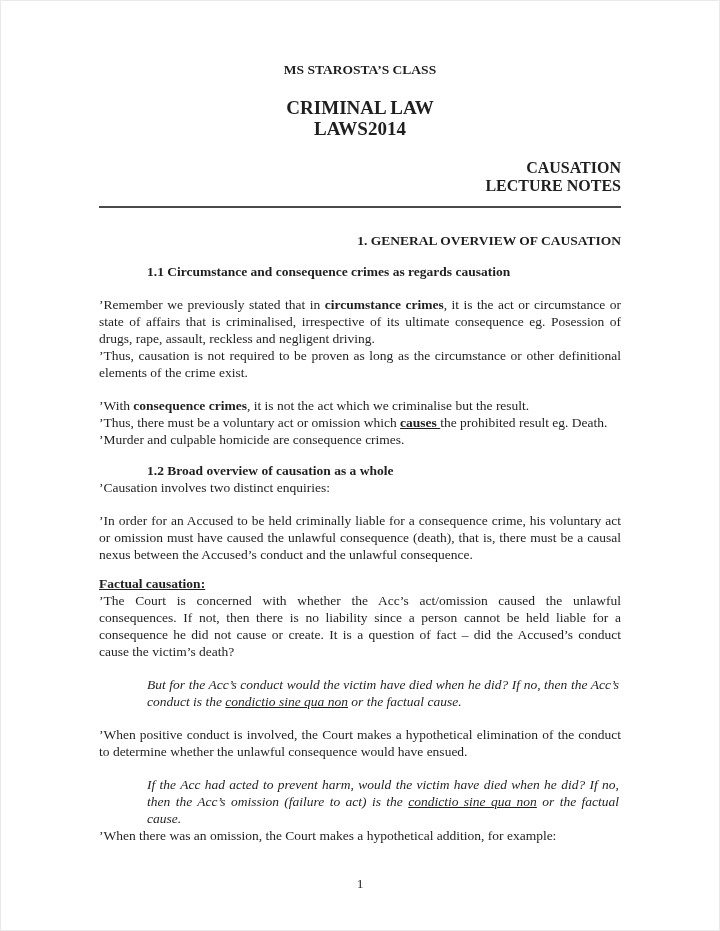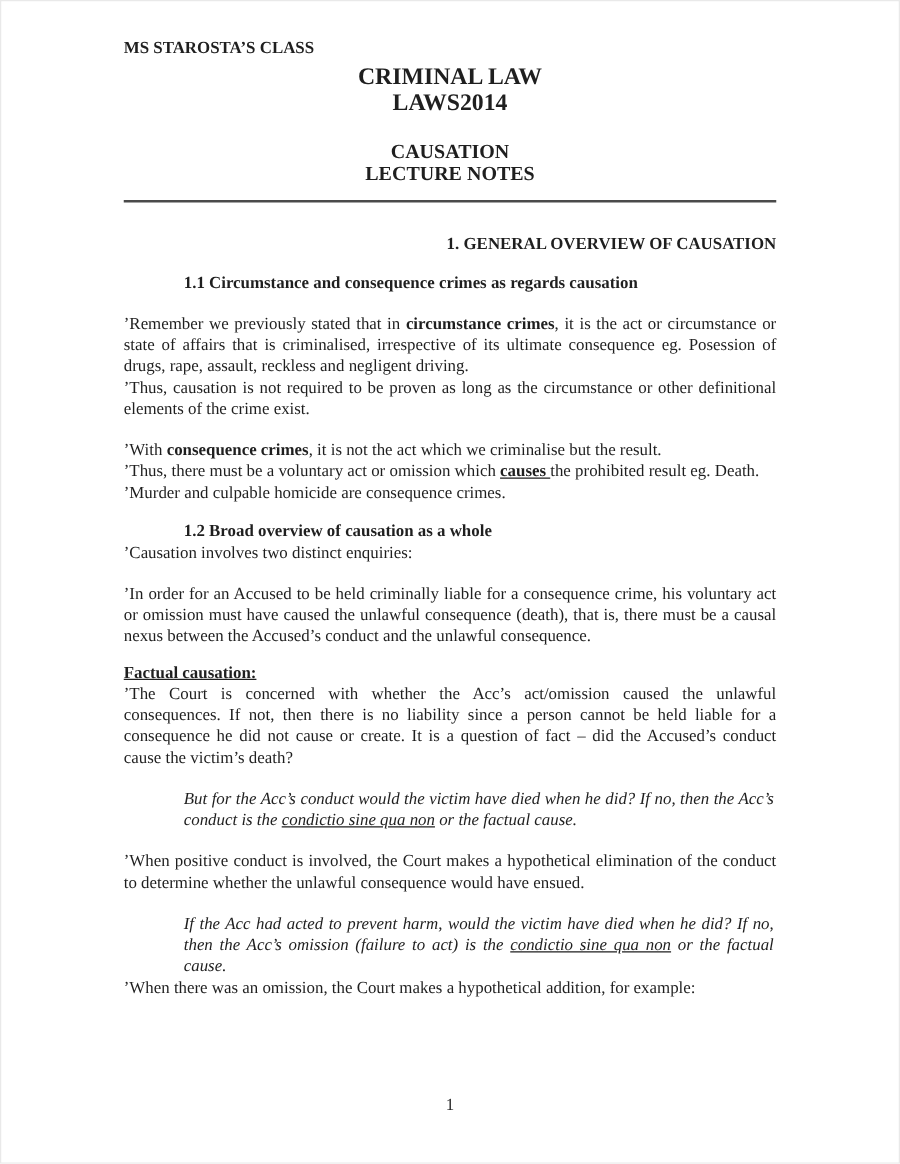--- a/index.html
+++ b/index.html
@@ -10,28 +10,28 @@
     background:#ffffff;
     border:1px solid #e9e9e9;
     font-family:"Liberation Serif","DejaVu Serif",serif;
     font-size:13.5px;
     line-height:17px;
     color:#1f1f1f;
     overflow:hidden;
   }
   .margins{padding:0 98px;}
   .header-right{
-    margin-top:28px;
-    text-align:left;
+    margin-top:60px;
+    text-align:center;
     font-weight:bold;
     font-size:13.5px;
   }
-  .title-block{text-align:center;margin-top:5px;}
+  .title-block{text-align:center;margin-top:19px;}
   .doc-title{font-weight:bold;font-size:19px;line-height:21px;}
-  .doc-subtitle-block{text-align:center;margin-top:20px;}
+  .doc-subtitle-block{text-align:right;margin-top:20px;}
   .doc-subtitle{font-weight:bold;font-size:16px;line-height:18px;}
   .rule{
     margin-top:11px;
     border:none;
     border-top:2px solid #4a4a4a;
     height:0;
   }
   .blocks{margin-top:24px;}
   .block{text-align:justify;}
   .space-before{margin-top:16px;}

